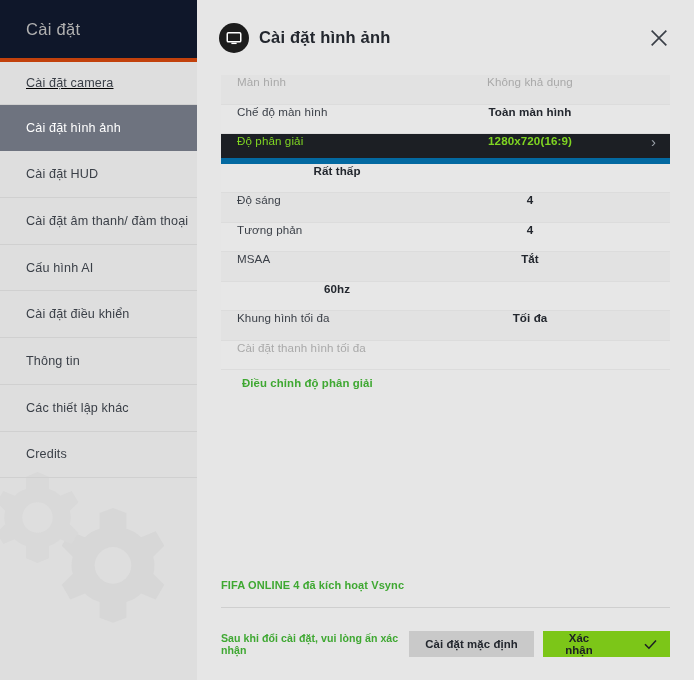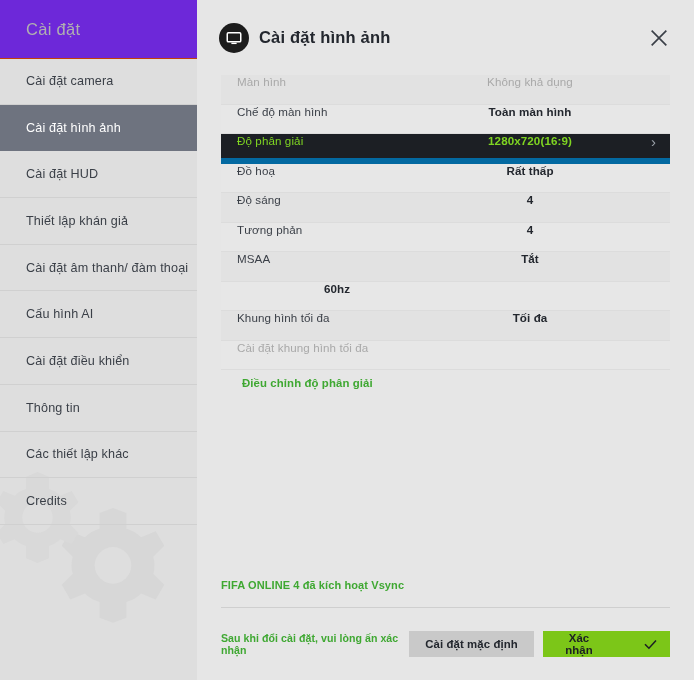--- a/index.html
+++ b/index.html
@@ -44,21 +44,21 @@
     left: -10px;
     top: 470px;
     width: 95px;
     height: 95px;
     pointer-events: none;
   }
 
   .sidebar-header {
     position: relative;
     height: 58px;
-    background: #6d28d9;
+    background: #0f172a;
     display: flex;
     align-items: center;
     padding-left: 26px;
     z-index: 2;
   }
   .sidebar-header-title {
     font-size: 16.5px;
     color: #b0b0b0;
     letter-spacing: 0.3px;
     font-weight: 400;
@@ -71,21 +71,21 @@
 
   .sidebar-item {
     height: 46.7px;
     display: flex;
     align-items: center;
     padding-left: 26px;
     border-bottom: 1px solid #d0d0d0;
     cursor: pointer;
     background: transparent;
   }
-  .sidebar-item:first-child { border-top: 1px solid #c2410c; }
+  .sidebar-item:first-child { border-top: 4px solid #c2410c; text-decoration: underline; }
   .sidebar-item-label {
     font-size: 12.6px;
     color: #3a3f47;
     letter-spacing: 0.15px;
     font-weight: 400;
   }
   .sidebar-item.active {
     background: #6e737f;
     border-bottom: 1px solid #6e737f;
   }
@@ -290,23 +290,20 @@
 
     <div class="sidebar-list">
       <div class="sidebar-item">
         <span class="sidebar-item-label">Cài đặt camera</span>
       </div>
       <div class="sidebar-item active">
         <span class="sidebar-item-label">Cài đặt hình ảnh</span>
       </div>
       <div class="sidebar-item">
         <span class="sidebar-item-label">Cài đặt HUD</span>
-      </div>
-      <div class="sidebar-item">
-        <span class="sidebar-item-label">Thiết lập khán giả</span>
       </div>
       <div class="sidebar-item">
         <span class="sidebar-item-label">Cài đặt âm thanh/ đàm thoại</span>
       </div>
       <div class="sidebar-item">
         <span class="sidebar-item-label">Cấu hình AI</span>
       </div>
       <div class="sidebar-item">
         <span class="sidebar-item-label">Cài đặt điều khiển</span>
       </div>
@@ -353,21 +350,20 @@
         <span class="row-chevron">›</span>
       </div>
 
       <div class="settings-row highlight">
         <span class="row-label">Độ phân giải</span>
         <span class="row-value">1280x720(16:9)</span>
         <span class="row-chevron">›</span>
       </div>
 
       <div class="settings-row shade-b">
-        <span class="row-label">Đồ hoạ</span>
         <span class="row-value">Rất thấp</span>
         <span class="row-chevron">›</span>
       </div>
 
       <div class="settings-row shade-a">
         <span class="row-label">Độ sáng</span>
         <span class="row-value">4</span>
         <span class="row-chevron">›</span>
       </div>
 
@@ -388,21 +384,21 @@
         <span class="row-chevron">›</span>
       </div>
 
       <div class="settings-row shade-a">
         <span class="row-label">Khung hình tối đa</span>
         <span class="row-value">Tối đa</span>
         <span class="row-chevron">›</span>
       </div>
 
       <div class="settings-row shade-b disabled">
-        <span class="row-label">Cài đặt khung hình tối đa</span>
+        <span class="row-label">Cài đặt thanh hình tối đa</span>
         <span class="row-value"></span>
         <span class="row-chevron">›</span>
       </div>
 
     </div>
 
     <span class="adjust-link">Điều chỉnh độ phân giải</span>
 
     <div class="spacer"></div>
 

